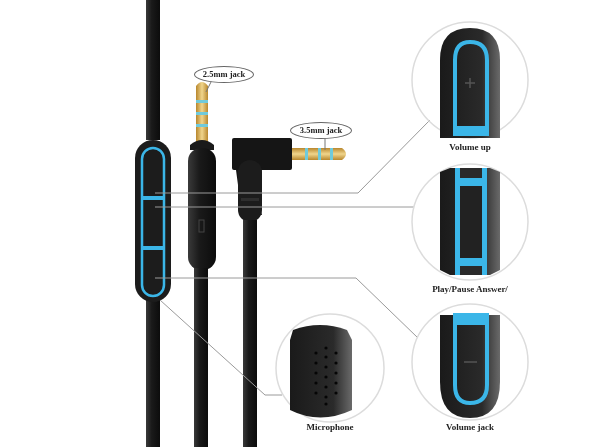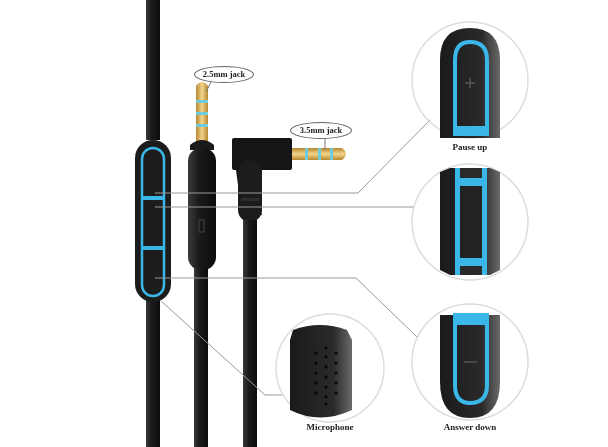--- a/index.html
+++ b/index.html
@@ -135,16 +135,17 @@
     </g>
   </g>
 
   <line x1="212" y1="80" x2="206" y2="92" stroke="#777" stroke-width="1"></line>
   <line x1="325" y1="136" x2="325" y2="150" stroke="#777" stroke-width="1"></line>
 </svg>
 
 <div class="pill" style="left:194px;top:66px;width:58px;height:15px;">2.5mm jack</div>
 <div class="pill" style="left:290px;top:122px;width:60px;height:15px;">3.5mm jack</div>
 
-<div class="lbl" style="left:420px;top:142px;width:100px;">Pause up</div>
-<div class="lbl" style="left:420px;top:422px;width:100px;">Answer down</div>
+<div class="lbl" style="left:420px;top:142px;width:100px;">Volume up</div>
+<div class="lbl" style="left:410px;top:284px;width:120px;">Play/Pause Answer/</div>
+<div class="lbl" style="left:420px;top:422px;width:100px;">Volume jack</div>
 <div class="lbl" style="left:280px;top:422px;width:100px;">Microphone</div>
 </div>
 
 </body></html>

